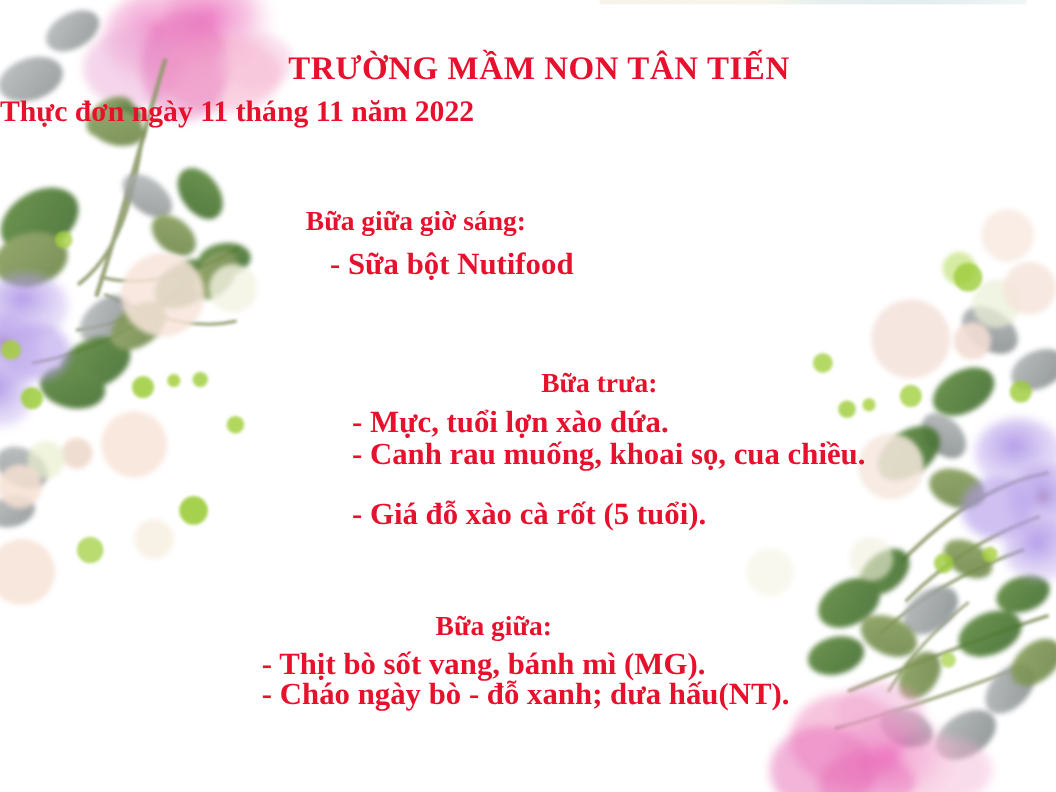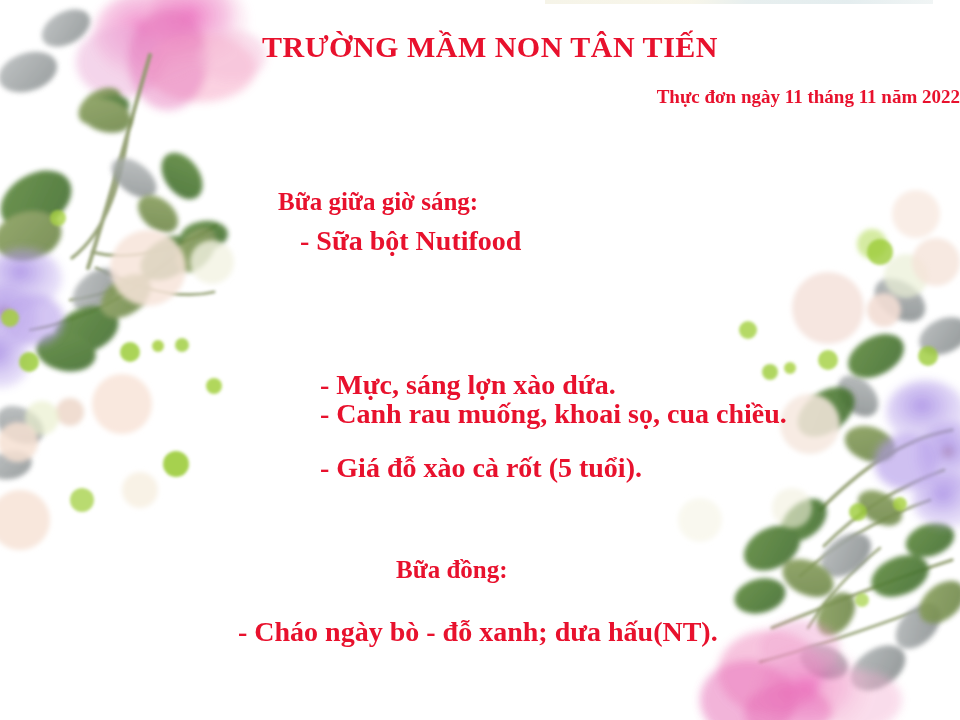--- a/index.html
+++ b/index.html
@@ -51,31 +51,31 @@
   .txt {
     position: absolute;
     color: #e8112d;
     font-weight: bold;
     white-space: nowrap;
     line-height: 1.12;
   }
 
   .school-name {
     left: 0; right: 0;
-    top: 30px;
+    top: 46px;
     text-align: center;
     font-size: 30px;
     letter-spacing: .5px;
     margin-left: 20px;
   }
   .menu-date {
     left: 0; right: 0;
     top: 86px;
-    text-align: right;
-    font-size: 19px;
+    text-align: left;
+    font-size: 27px;
   }
 
   .heading {
     font-size: 25px;
   }
   .item {
     font-size: 28px;
   }
 
   .h-snack  { left: 278px; top: 188px; }
@@ -281,21 +281,23 @@
 
   <div class="content">
 
     <div class="txt school-name">TRƯỜNG MẦM NON TÂN TIẾN</div>
 
     <div class="txt menu-date">Thực đơn ngày 11 tháng 11 năm 2022</div>
 
     <div class="txt heading h-snack">Bữa giữa giờ sáng:</div>
     <div class="txt item i-snack">- Sữa bột Nutifood</div>
 
-    <div class="txt item i-lunch1">- Mực, sáng lợn xào dứa.</div>
+    <div class="txt heading h-lunch">Bữa trưa:</div>
+    <div class="txt item i-lunch1">- Mực, tuổi lợn xào dứa.</div>
     <div class="txt item i-lunch2">- Canh rau muống, khoai sọ, cua chiều.</div>
     <div class="txt item i-lunch3">- Giá đỗ xào cà rốt (5 tuổi).</div>
 
-    <div class="txt heading h-dinner">Bữa đồng:</div>
+    <div class="txt heading h-dinner">Bữa giữa:</div>
+    <div class="txt item i-dinner1">- Thịt bò sốt vang, bánh mì (MG).</div>
     <div class="txt item i-dinner2">- Cháo ngày bò - đỗ xanh; dưa hấu(NT).</div>
 
   </div>
 </div>
 
 </body></html>

